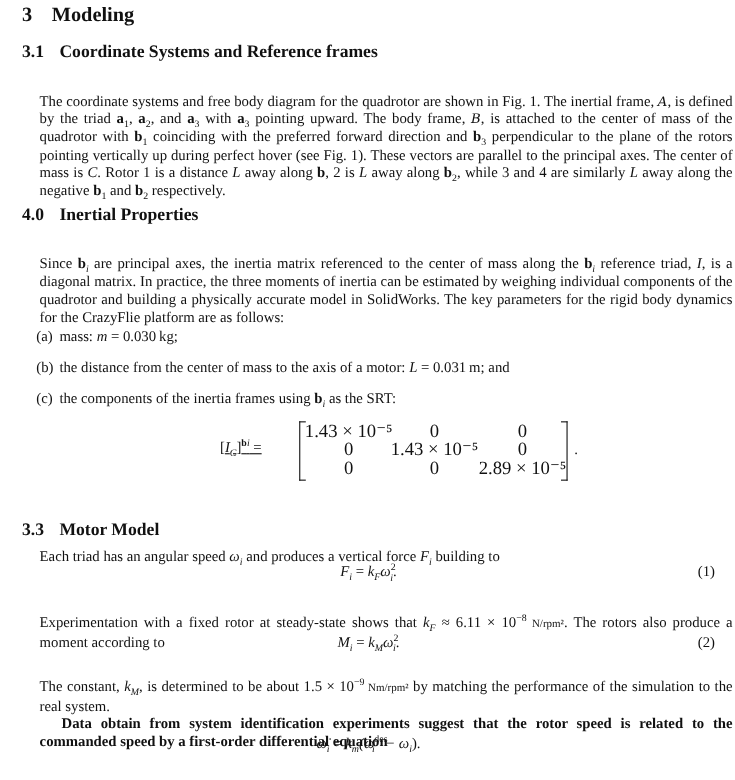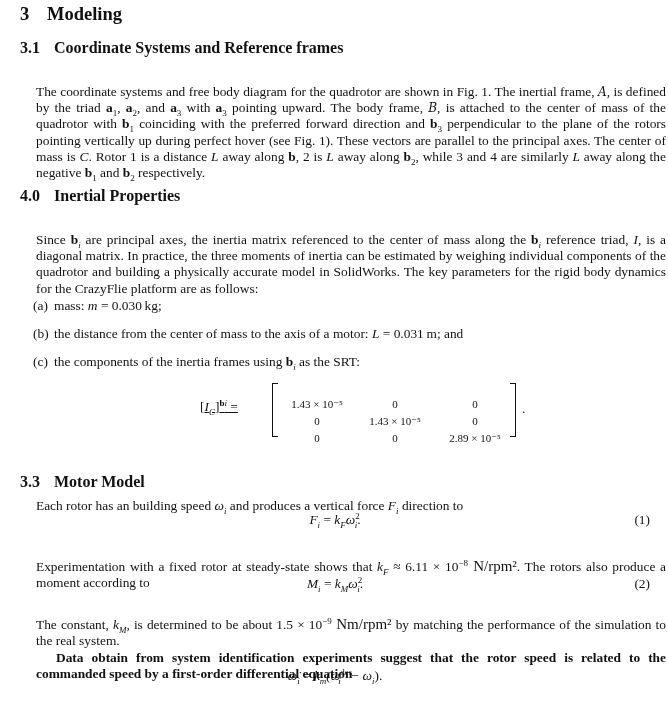--- a/index.html
+++ b/index.html
@@ -16,28 +16,28 @@
     .para { position: absolute; left: 0; width: 630px; text-align: justify; margin: 16px; }
     .para.indent { text-indent: 20px; font-weight: bold; }
     .b { font-weight: bold; font-style: normal; }
     .it { font-style: italic; }
     .cal { font-style: italic; font-family: "DejaVu Serif", serif; font-size: 12px; }
     sub, sup { font-size: 9px; line-height: 0; }
     .list-item { position: absolute; left: 13px; width: 610px; }
     .list-item .lbl { display: inline-block; width: 21px; }
     .eq { position: absolute; left: 0; width: 630px; text-align: center; font-size: 13.4px; }
     .eqnum { position: absolute; right: 0; top: 0; }
-    .unit { font-size: 15px; }
+    .unit { font-size: 10px; }
     
     .matrix-wrap { position: absolute; left: 180px; top: 383px; height: 54px; width: 340px; }
     .mat-lhs { position: absolute; left: 0; top: 16px; font-size: 13.4px; text-decoration: underline; }
     .bracket { position: absolute; top: 0; height: 52px; width: 5px; border: 1.2px solid #111; }
     .bracket.l { left: 72px; border-right: none; }
     .bracket.r { left: 310px; border-left: none; }
-    .mcell { position: absolute; width: 90px; text-align: center; font-size: 11px; margin-top: 12px; }
+    .mcell { position: absolute; width: 90px; text-align: center; font-size: 17px; }
     .mat-dot { position: absolute; left: 322px; top: 18px; }
   </style>
 </head>
 <body>
 
 <div class="page">
 
   <h1>
     <span class="num">3</span><span>Modeling</span>
   </h1>
@@ -79,21 +79,21 @@
     <div class="mcell" style="left:150px;top:35px">0</div>
     <div class="mcell" style="left:230px;top:35px">2.89 × 10⁻⁵</div>
     <div class="bracket r"></div>
     <div class="mat-dot">.</div>
   </div>
 
   <h2 style="top:474px">
     <span class="num">3.3</span><span>Motor Model</span>
   </h2>
 
-  <p class="para" style="top:482px"><span>Each rotor has an building speed </span><span class="it">ω</span><sub class="it">i</sub><span> and produces a vertical force </span><span class="it">F</span><sub class="it">i</sub><span> direction to</span></p>
+  <p class="para" style="top:482px"><span>Each triad has an angular speed </span><span class="it">ω</span><sub class="it">i</sub><span> and produces a vertical force </span><span class="it">F</span><sub class="it">i</sub><span> building to</span></p>
 
   <div class="eq" style="top:512px">
     <span class="it">F</span><sub class="it">i</sub> = <span class="it">k</span><sub class="it">F</sub><span class="it">ω</span><sup>2</sup><sub class="it" style="margin-left:-5px">i</sub><span>.</span>
     <span class="eqnum">(1)</span>
   </div>
 
   <p class="para" style="top:542px"><span>Experimentation with a fixed rotor at steady-state shows that </span><span class="it">k</span><sub class="it">F</sub><span> ≈ 6.11 × 10</span><sup>−8</sup><span class="unit"> N/rpm²</span><span>. The rotors also produce a moment according to</span></p>
 
   <div class="eq" style="top:576px">
     <span class="it">M</span><sub class="it">i</sub> = <span class="it">k</span><sub class="it">M</sub><span class="it">ω</span><sup>2</sup><sub class="it" style="margin-left:-5px">i</sub><span>.</span>

